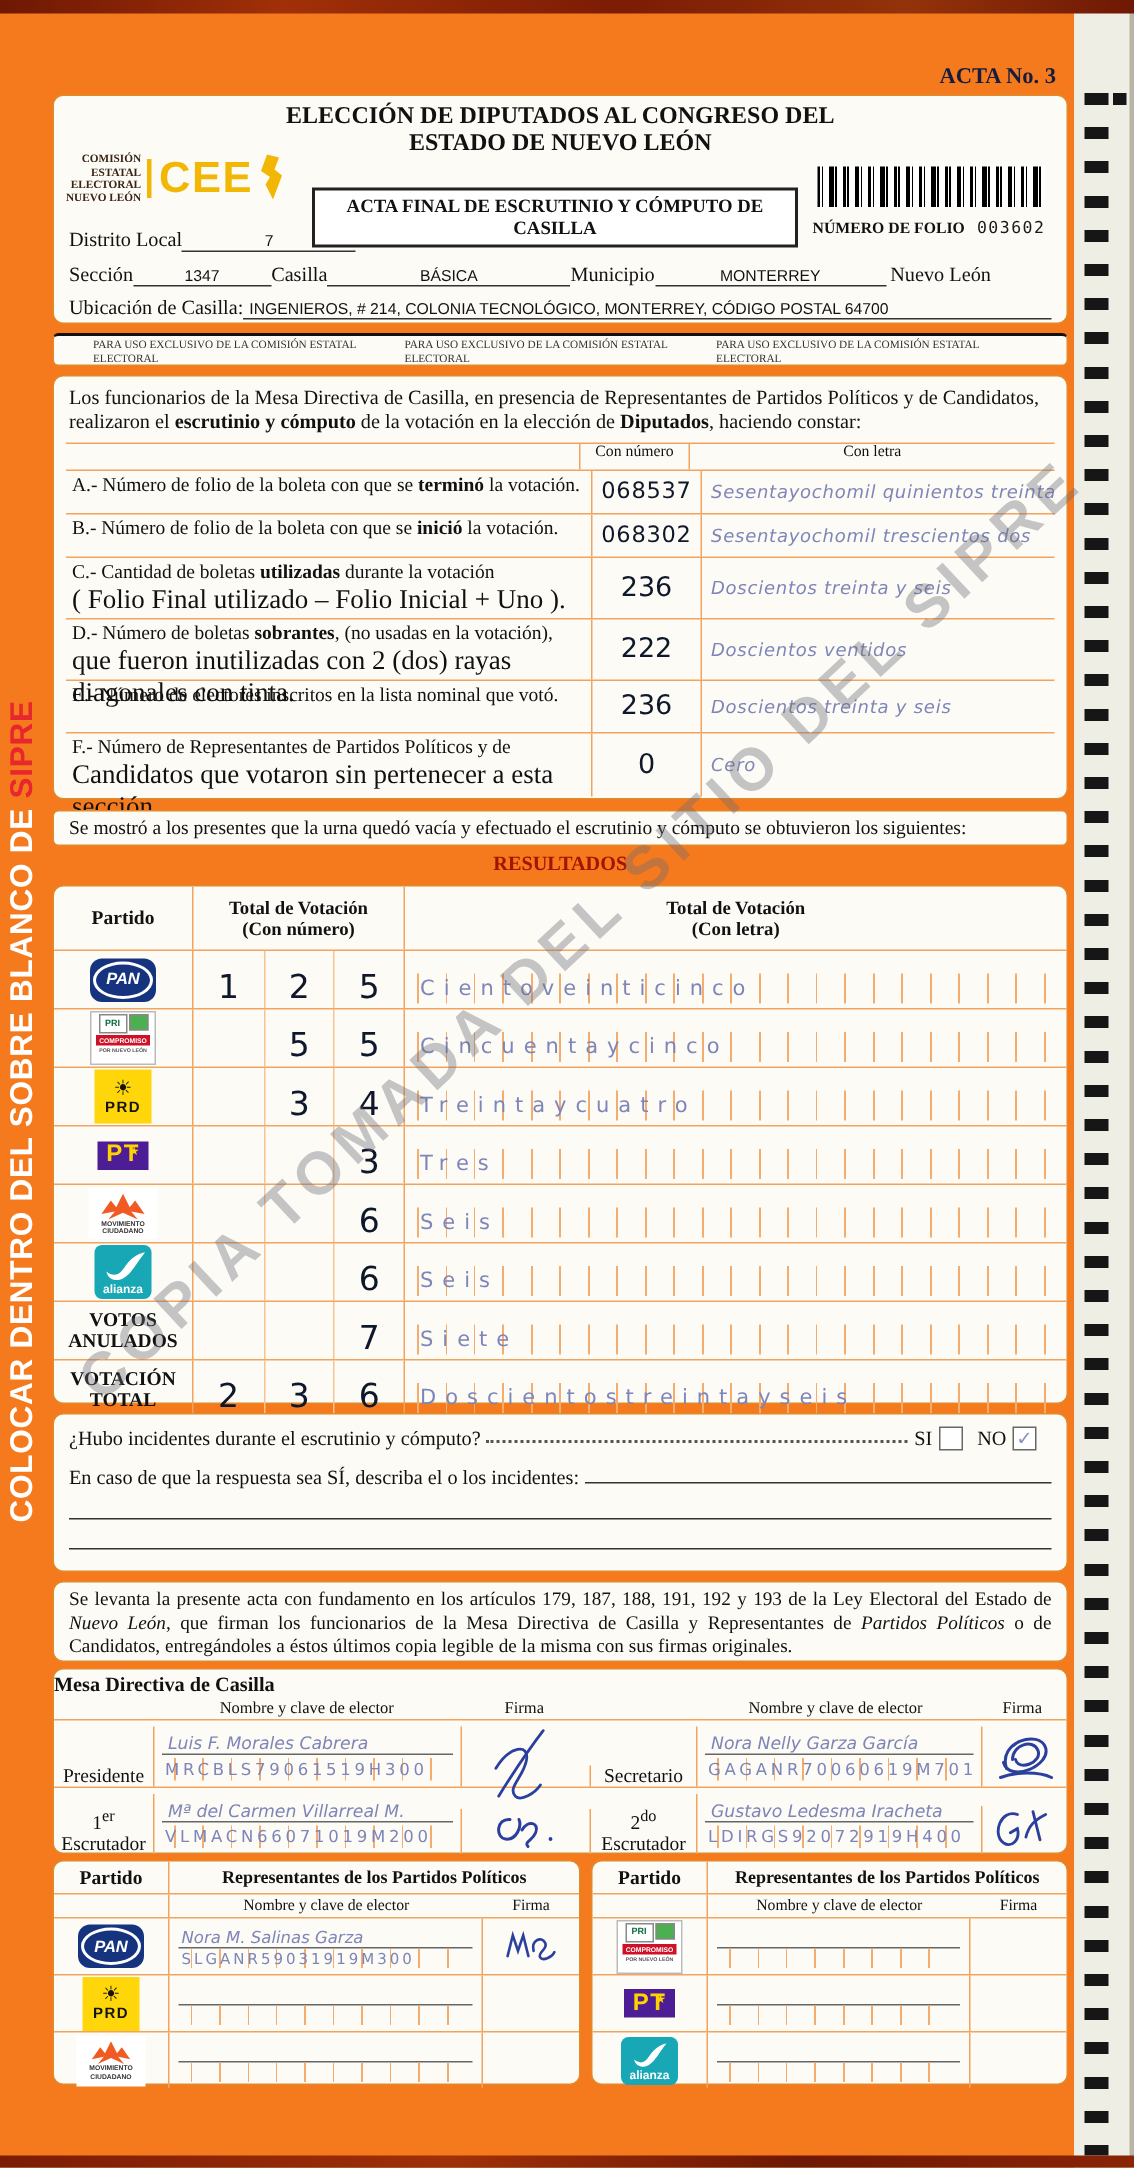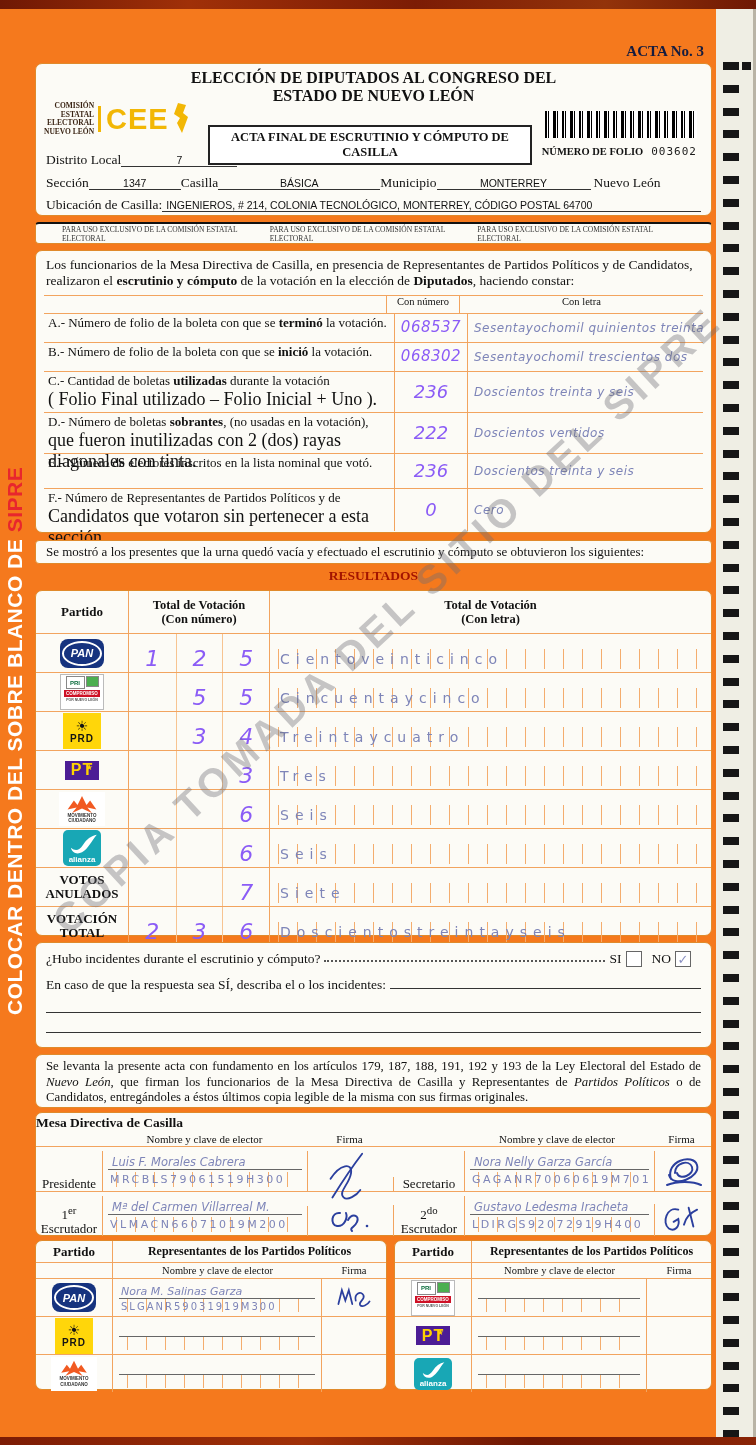--- a/index.html
+++ b/index.html
@@ -60,21 +60,21 @@
   .intro{font-size:13.5px;line-height:1.22;margin:1px 2px 5px 2px;}
   .it-head{display:flex;height:17px;font-size:10.5px;border-top:1px solid #f2a45f;}
   .ih-desc{flex:0 0 342px;}
   .ih-num{flex:0 0 72px;border-left:1px solid #f2a45f;text-align:center;}
   .ih-letra{flex:1;border-left:1px solid #f2a45f;text-align:center;}
   .it-row{display:flex;border-top:1px solid #f2a45f;}
   .h28{height:28px}.h34{height:34px}.h40{height:40px}.h42{height:42px}
   .it-desc{flex:0 0 342px;padding:2px 4px 0;font-size:13px;line-height:1.15;}
   .it-num{flex:0 0 72px;border-left:1px solid #f2a45f;display:flex;align-items:center;justify-content:center;}
   .it-letra{flex:1;border-left:1px solid #f2a45f;display:flex;align-items:center;padding-left:6px;overflow:hidden;}
-  .hw-num{font-family:"DejaVu Sans",sans-serif;color:#8b5cf6;font-size:18px;line-height:1;font-style:italic;}
+  .hw-num{font-family:"DejaVu Sans",sans-serif;color:#0f172a;font-size:18px;line-height:1;}
   .hw-num.long{font-size:15px;letter-spacing:.5px;}
   .hw-letra{font-family:"DejaVu Sans",sans-serif;font-style:italic;color:#7e85b8;font-size:12px;
     letter-spacing:.5px;white-space:nowrap;}
   
   #strip-shown{top:540px;height:24px;display:flex;align-items:center;padding:0 10px;font-size:13px;border-radius:4px;}
   
   .res-title{position:absolute;top:568px;left:35px;width:677px;text-align:center;font-weight:bold;
     font-size:13.5px;color:#a31400;z-index:9;}
   #panel-res{top:590px;height:346px;}
   .res-head{display:flex;height:42px;}

